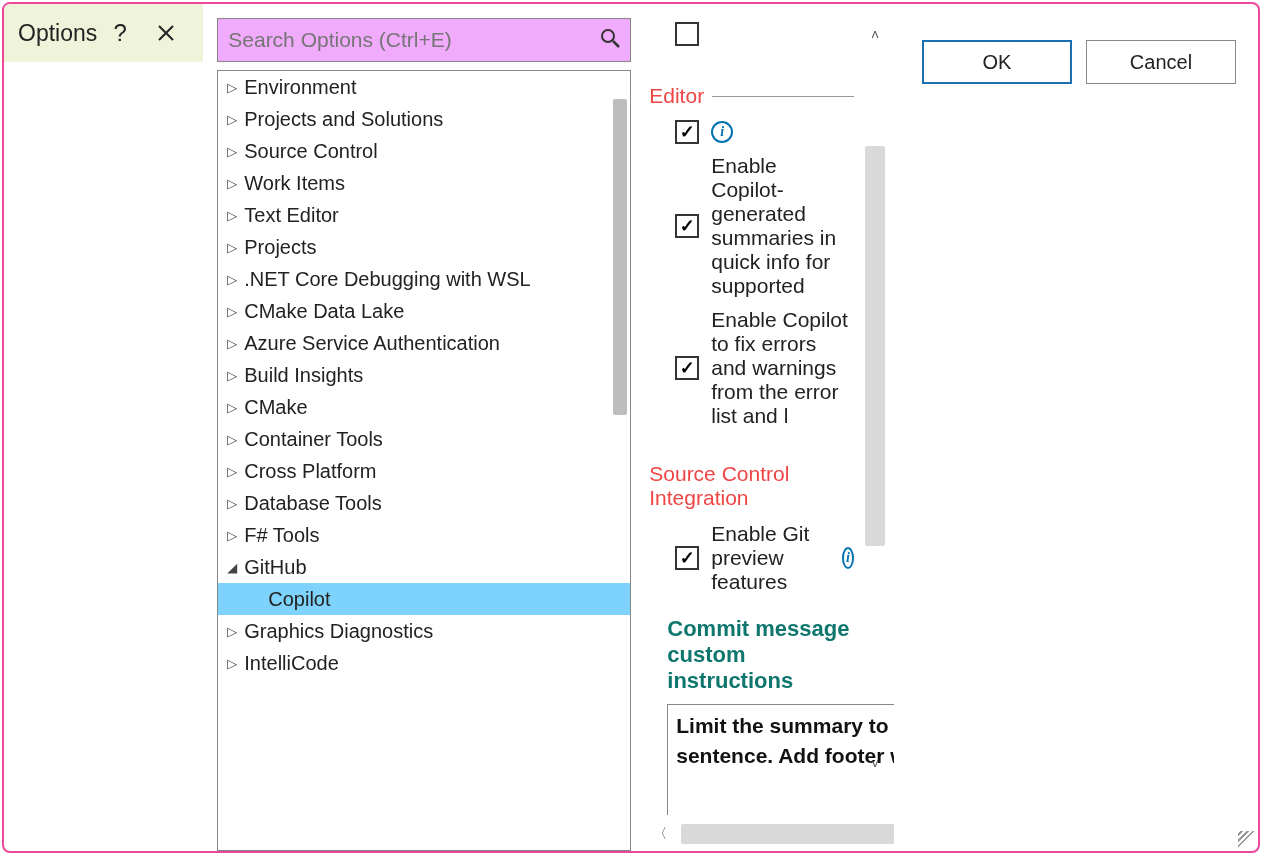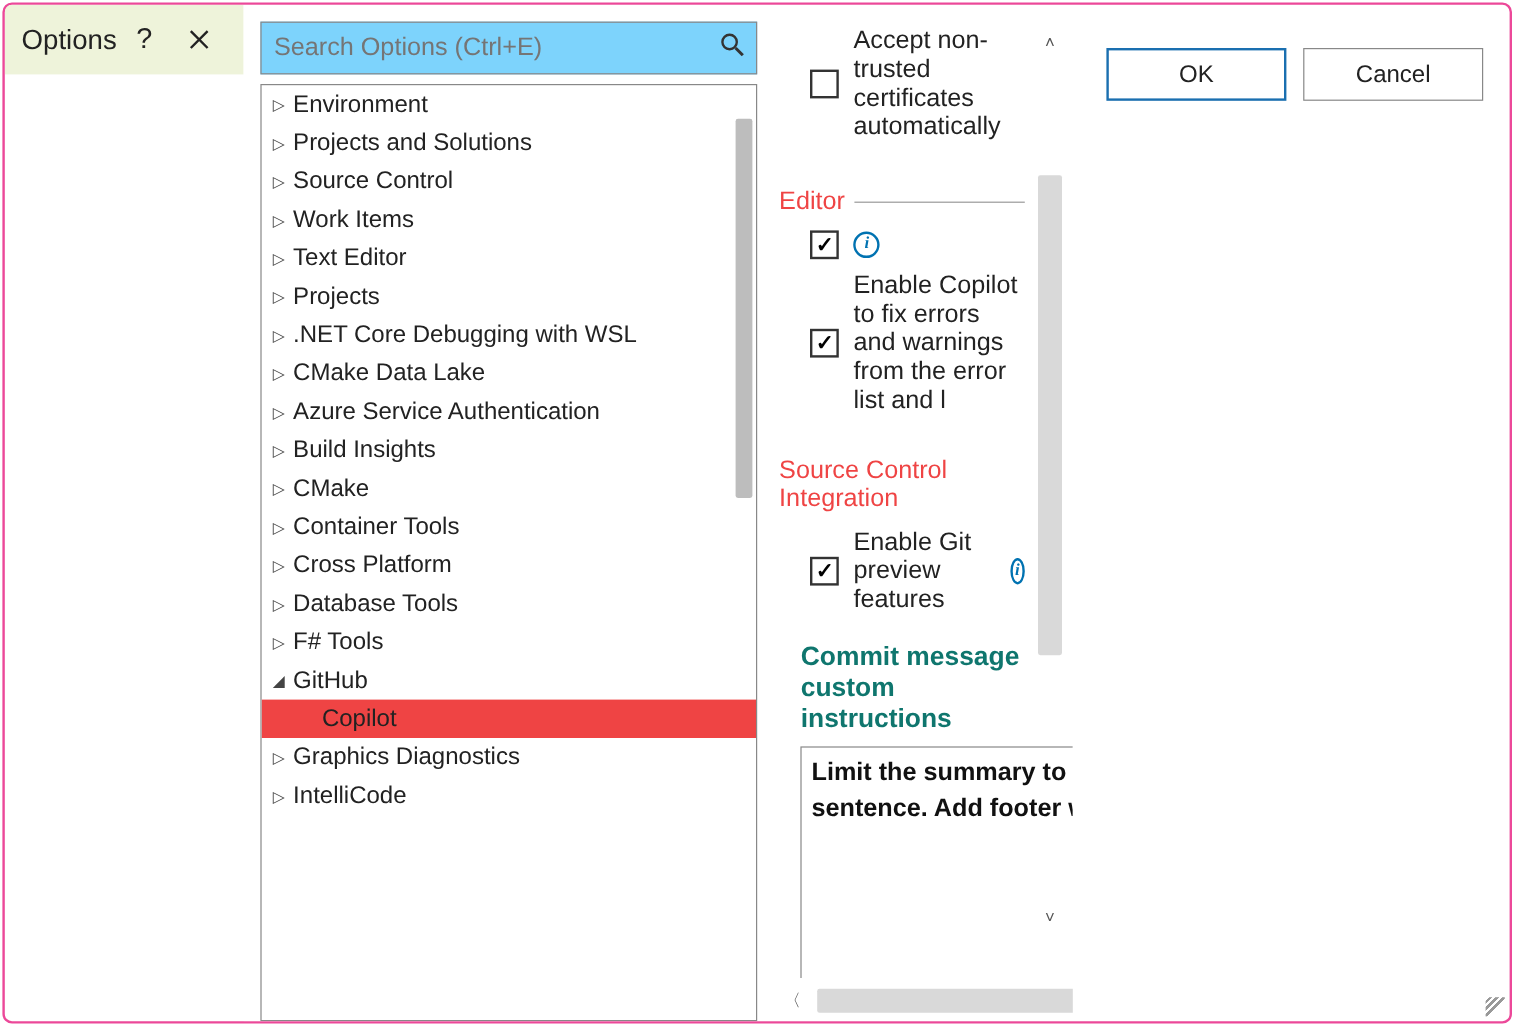--- a/index.html
+++ b/index.html
@@ -20,42 +20,42 @@
   .tb-btn { width: 46px; height: 46px; display:flex; align-items:center; justify-content:center; font-size: 24px; color:#222; }
   .body {
     flex: 1; display: flex; padding: 14px 6px 0 14px; gap: 18px; overflow: hidden;
     background: #fff;
   }
   .left {
     width: 414px; display: flex; flex-direction: column; gap: 8px;
   }
   .searchbox {
     height: 44px; border: 1px solid #888; display:flex; align-items:center; padding: 0 10px;
-    background: #7dd3fc;
+    background: #f0abfc;
   }
   .searchbox input {
     flex:1; border:none; outline:none; font-size: 21px; color: #666; background: transparent;
   }
   .searchbox .sicon { color:#333; font-size: 20px; }
   .tree-wrap {
     flex:1; border: 1px solid #888; position: relative; overflow: hidden;
   }
   .tree {
     width: 100%; height: 100%; overflow: hidden;
   }
   .tree-item {
     display: flex; align-items: center; height: 32px; padding-left: 4px;
     font-size: 20px; color: #222;
   }
   .tree-item .exp {
     width: 20px; text-align: center; font-size: 13px; color: #444;
   }
   .tree-item .lbl { padding-left: 2px; white-space: nowrap; }
   .tree-item.child { padding-left: 28px; }
-  .tree-item.selected { background: #ef4444; }
+  .tree-item.selected { background: #7dd3fc; }
   .tree-scrollbar {
     position: absolute; right: 0; top: 0; width: 20px; height: 100%;
   }
   .tree-thumb {
     position: absolute; right: 3px; top: 28px; width: 14px; height: 316px;
     background: #bdbdbd; border-radius: 2px;
   }
   .right {
     flex:1; display:flex; flex-direction: column; position: relative; overflow: hidden;
   }
@@ -230,34 +230,37 @@
           <div class="tree-thumb"></div>
         </div>
       </div>
     </div>
 
     <div class="right">
       <div class="content">
 
         <div class="checkrow">
           <span class="cbx"></span>
-          <span>Accept non-trusted certificates automatically</span>
         </div>
 
         <div class="group">
           <div class="group-header">
             <span>Editor</span>
             <span class="line"></span>
           </div>
           <div class="checkrow">
             <span class="cbx checked"></span>
             <span class="info-icon">i</span>
           </div>
           <div class="checkrow">
             <span class="cbx checked"></span>
+            <span>Enable Copilot-generated summaries in quick info for supported</span>
+          </div>
+          <div class="checkrow">
+            <span class="cbx checked"></span>
             <span>Enable Copilot to fix errors and warnings from the error list and l</span>
           </div>
         </div>
 
         <div class="group">
           <div class="group-header">
             <span>Source Control Integration</span>
             <span class="line"></span>
           </div>
           <div class="checkrow">

